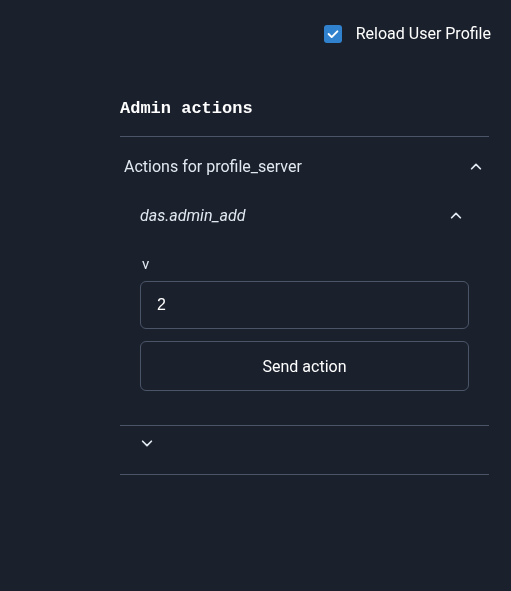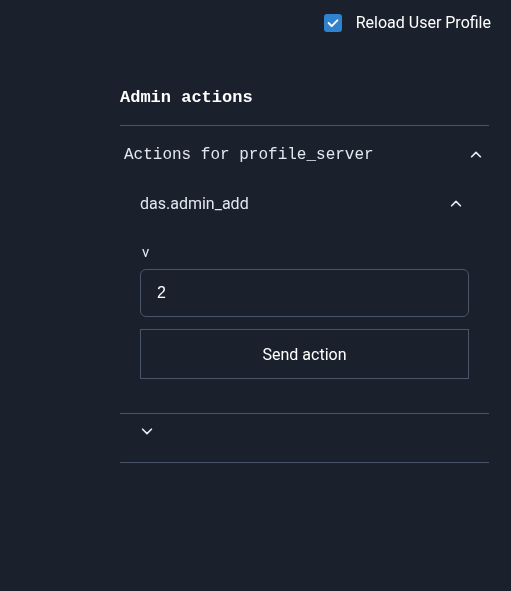--- a/index.html
+++ b/index.html
@@ -15,21 +15,21 @@
       height: 591px;
       overflow: hidden;
     }
     .container {
       padding: 0;
     }
     .reload-row {
       display: flex;
       justify-content: flex-end;
       align-items: center;
-      padding: 13px 20px 28px 0;
+      padding: 24px 20px 28px 0;
       gap: 14px;
     }
     .checkbox {
       width: 18px;
       height: 18px;
       background: #3182ce;
       border-radius: 3px;
       display: flex;
       align-items: center;
       justify-content: center;
@@ -59,33 +59,33 @@
       background: #4a5568;
     }
     .accordion-header {
       display: flex;
       justify-content: space-between;
       align-items: center;
       padding: 20px 6px 20px 4px;
       cursor: pointer;
       font-size: 16px;
       color: #e2e8f0;
-      font-family: Liberation Mono, monospace;
     }
     .accordion-body {
       padding: 0 0 14px 0;
     }
     .sub-accordion-header {
       display: flex;
       justify-content: space-between;
       align-items: center;
       padding: 10px 26px 10px 20px;
       cursor: pointer;
       font-size: 16px;
       color: #e2e8f0;
+      font-style: italic;
     }
     .sub-accordion-body {
       padding: 20px 20px 6px 20px;
     }
     .field-label {
       font-size: 15px;
       color: #e2e8f0;
       padding-bottom: 8px;
       padding-left: 2px;
     }
@@ -99,21 +99,21 @@
       font-size: 16px;
       padding: 0 16px;
       outline: none;
       margin-bottom: 12px;
     }
     .button {
       width: 100%;
       height: 50px;
       background: transparent;
       border: 1px solid #4a5568;
-      border-radius: 0;
+      border-radius: 6px;
       color: #ffffff;
       font-size: 16px;
       cursor: pointer;
       display: flex;
       align-items: center;
       justify-content: center;
     }
     .chevron {
       width: 14px;
       height: 14px;

